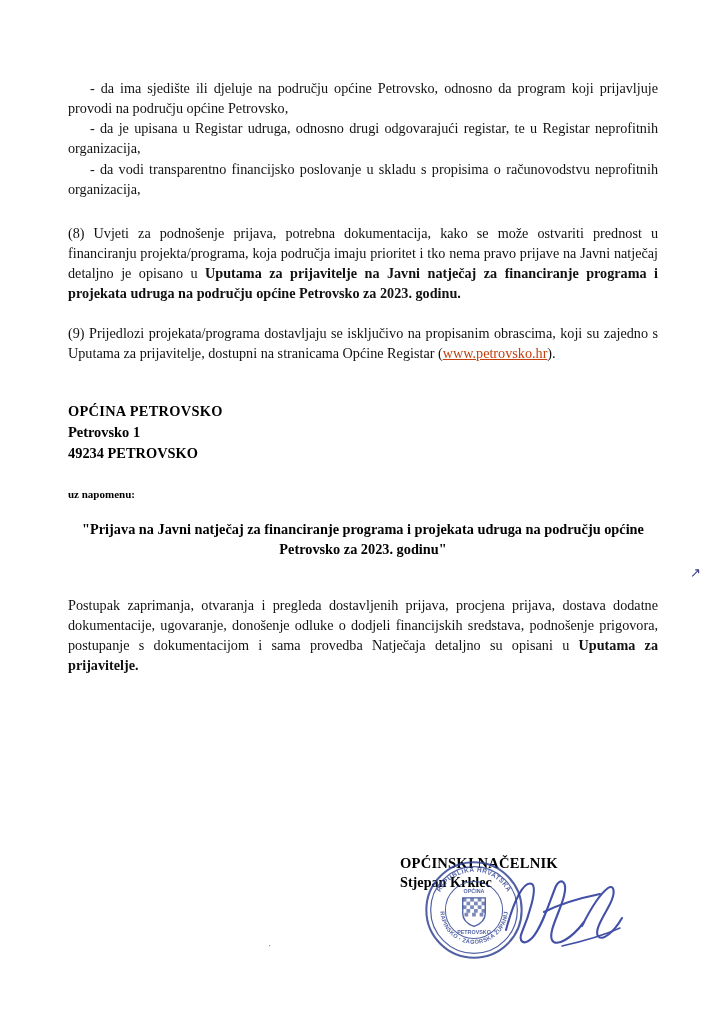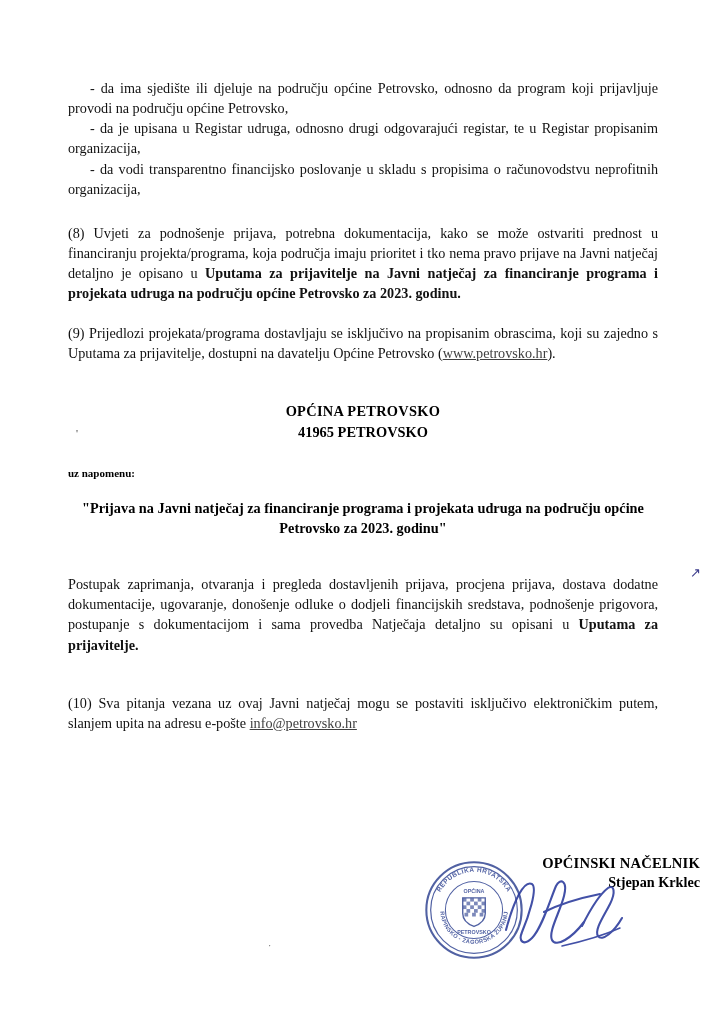--- a/index.html
+++ b/index.html
@@ -37,21 +37,20 @@
   }
   .dash-list p {
     text-indent: 22px;
   }
   .gap-sm { height: 11px; }
   .gap-md { height: 19px; }
   .gap-lg { height: 24px; }
   .u { }
   .b { font-weight: bold; }
   .addr {
-    text-align: center;
     font-weight: bold;
     font-size: 14.4px;
     line-height: 1.45;
   }
   .addr .line1 { letter-spacing: 0.3px; }
   .note-label {
     font-weight: bold;
     font-size: 11px;
   }
   .quote-block {
@@ -61,29 +60,29 @@
     line-height: 1.45;
     padding: 0 6px;
   }
   .quote-sub {
     text-align: center;
     font-weight: bold;
     font-size: 14.3px;
     line-height: 1.45;
   }
   .link {
-    color: #404040;
+    color: #c2410c;
     text-decoration: underline;
   }
   .sig-area {
     position: absolute;
     left: 400px;
     top: 855px;
     width: 300px;
-    text-align: right;
+    text-align: left;
   }
   .sig-title {
     font-weight: bold;
     font-size: 14.6px;
     letter-spacing: 0.2px;
   }
   .sig-name {
     font-weight: bold;
     font-size: 14.2px;
     margin-top: 2px;
@@ -115,61 +114,61 @@
 </style>
 </head>
 <body>
 
 <div class="page">
 
   <div class="content">
 
     <div class="dash-list">
       <p>-  da ima sjedište ili djeluje na području općine Petrovsko, odnosno da program koji prijavljuje provodi na području općine Petrovsko,</p>
-      <p>-  da je upisana u Registar udruga, odnosno drugi odgovarajući registar, te u Registar propisanim organizacija,</p>
+      <p>-  da je upisana u Registar udruga, odnosno drugi odgovarajući registar, te u Registar neprofitnih organizacija,</p>
       <p>-  da vodi transparentno financijsko poslovanje u skladu s propisima o računovodstvu neprofitnih organizacija,</p>
     </div>
 
     <div class="gap-lg"></div>
 
     <p><span>(8)  Uvjeti za podnošenje prijava, potrebna dokumentacija, kako se može ostvariti prednost u financiranju projekta/programa, koja područja imaju prioritet i tko nema pravo prijave na Javni natječaj detaljno je opisano u </span><span class="u b">Uputama za prijavitelje</span><span class="b"> na Javni natječaj za financiranje programa i projekata udruga na području općine Petrovsko za 2023. godinu.</span></p>
 
     <div class="gap-md"></div>
 
-    <p><span>(9)  Prijedlozi projekata/programa dostavljaju se isključivo na propisanim obrascima, koji su zajedno s </span><span class="u">Uputama za prijavitelje</span><span>, dostupni na davatelju Općine Petrovsko  (</span><span class="link">www.petrovsko.hr</span><span>).</span></p>
+    <p><span>(9)  Prijedlozi projekata/programa dostavljaju se isključivo na propisanim obrascima, koji su zajedno s </span><span class="u">Uputama za prijavitelje</span><span>, dostupni na stranicama Općine Registar  (</span><span class="link">www.petrovsko.hr</span><span>).</span></p>
 
     <div class="gap-md"></div>
 
 
     <div class="gap-md"></div>
 
     <div class="addr">
       <div class="line1">OPĆINA PETROVSKO</div>
-      <div>41965 PETROVSKO</div>
+      <div>Petrovsko 1</div>
+      <div>49234 PETROVSKO</div>
     </div>
 
     <div class="gap-lg"></div>
 
     <div class="note-label">uz napomenu:</div>
 
     <div class="gap-md"></div>
 
     <div class="quote-block">"Prijava na Javni natječaj za financiranje programa i projekata udruga na području općine Petrovsko za 2023. godinu"</div>
 
     <div class="gap-lg"></div>
     <div class="gap-sm"></div>
 
     <p><span>Postupak zaprimanja, otvaranja i pregleda dostavljenih prijava, procjena prijava, dostava dodatne dokumentacije, ugovaranje, donošenje odluke o dodjeli financijskih sredstava, podnošenje prigovora, postupanje s dokumentacijom i sama provedba Natječaja detaljno su opisani u </span><span class="u b">Uputama za prijavitelje.</span></p>
 
     <div class="gap-md"></div>
 
 
     <div class="gap-md"></div>
 
-    <p><span>(10)  Sva pitanja vezana uz ovaj Javni natječaj mogu se postaviti isključivo elektroničkim putem, slanjem upita na adresu e-pošte </span><span class="link">info@petrovsko.hr</span></p>
 
   </div>
 
   <div class="stray-mark mark-a">'</div>
   <div class="stray-mark mark-b">↗</div>
   <div class="stray-mark mark-c">·</div>
 
   <div class="sig-area">
     <div class="sig-title">OPĆINSKI NAČELNIK</div>
     <div class="sig-name">Stjepan Krklec</div>

